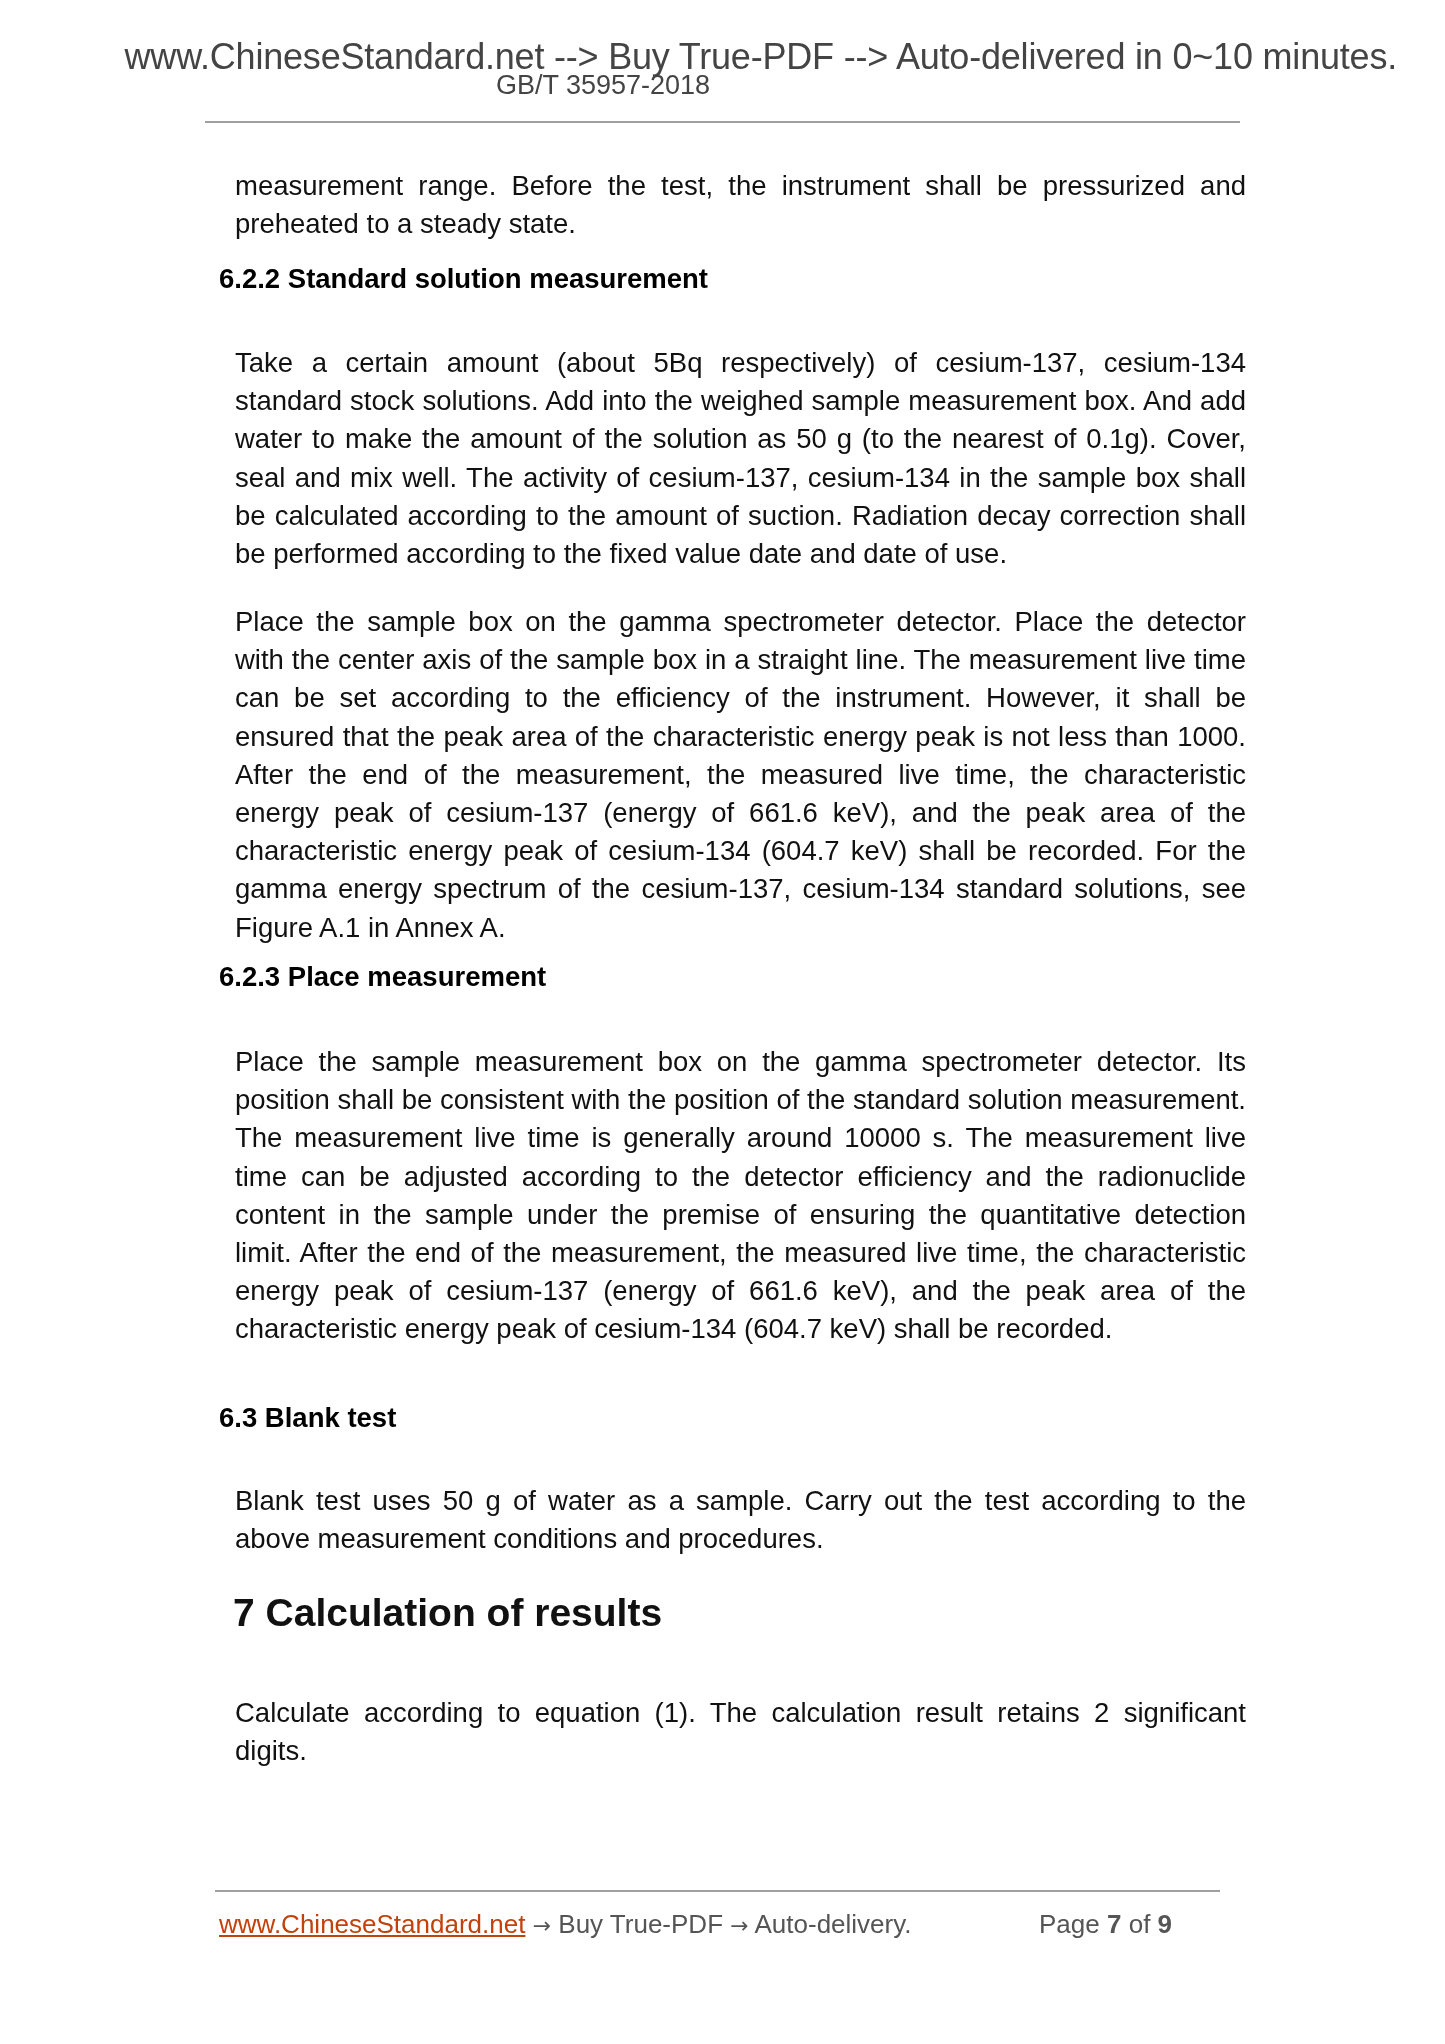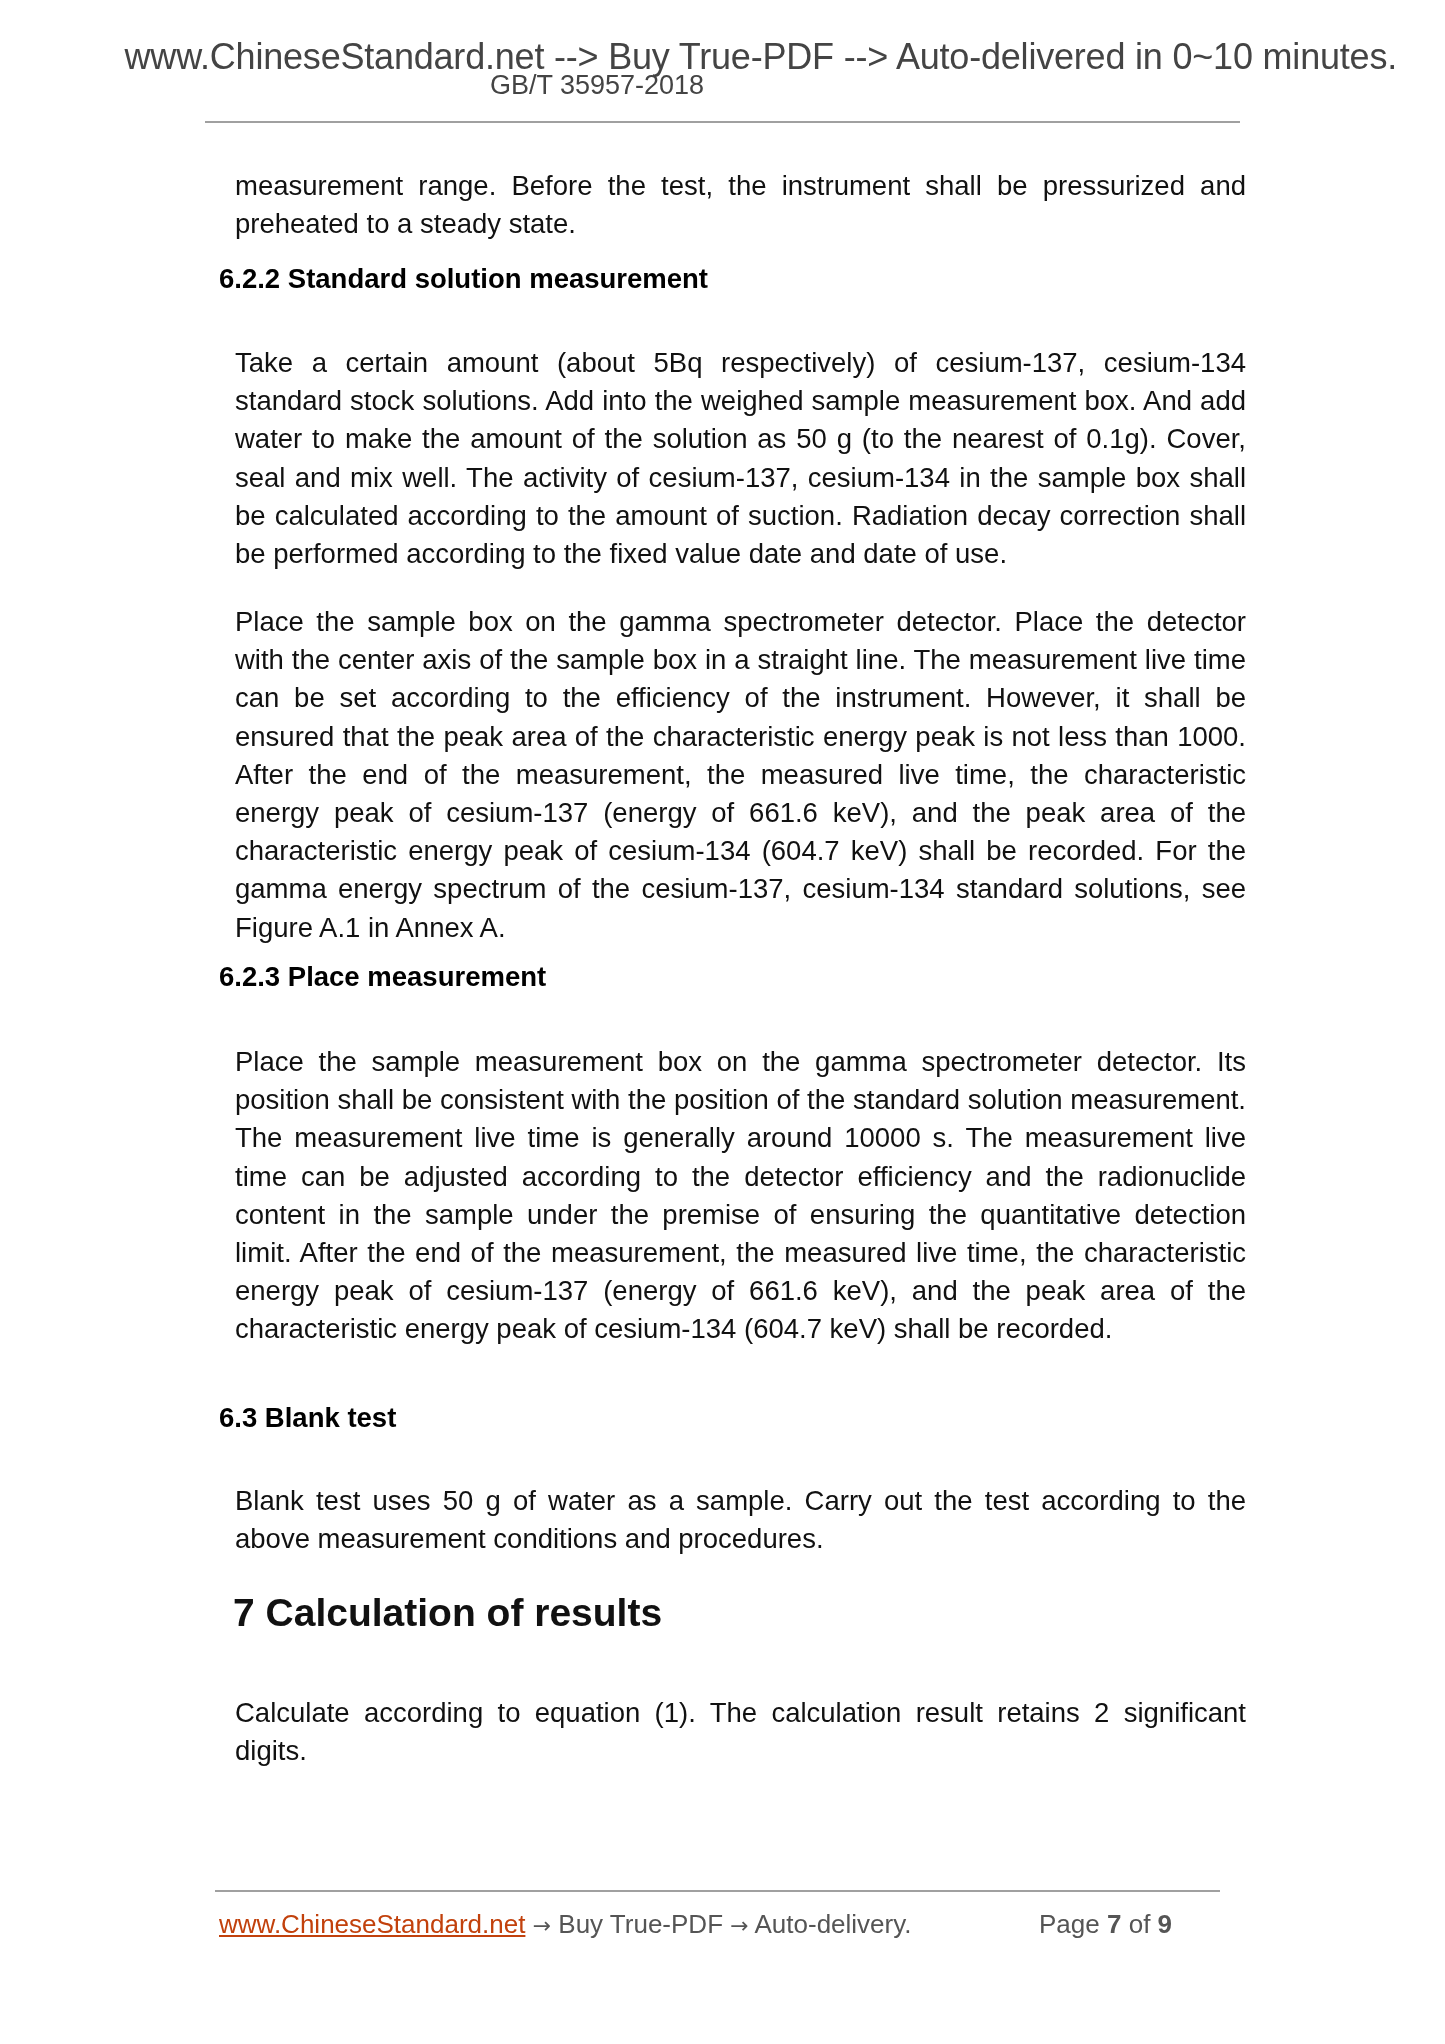--- a/index.html
+++ b/index.html
@@ -1,20 +1,20 @@
 <!DOCTYPE html>
 <html><head>
 <meta charset="utf-8">
 <style>
   html, body { margin: 0; padding: 0; background: #ffffff; }
   body { width: 1445px; height: 2044px; position: relative; overflow: hidden;
          font-family: "Liberation Sans", sans-serif; color: #111111; }
   .hdr-main { position: absolute; left: 0; width: 1397px; top: 36px; text-align: right;
               font-size: 36px; line-height: 42px; color: #444444; letter-spacing: -0.2px; }
-  .hdr-sub { position: absolute; left: 0; width: 1194px; top: 70px; text-align: center;
+  .hdr-sub { position: absolute; left: 6px; width: 1194px; top: 70px; text-align: center;
              font-size: 27px; line-height: 30px; color: #444444; }
   .rule { position: absolute; height: 0; border-top: 2px solid #a0a0a0; }
   .rule-top { left: 205px; width: 1035px; top: 121px; }
   .rule-bot { left: 215px; width: 1005px; top: 1890px; }
   .content { position: absolute; left: 219px; width: 1011px; top: 0; }
   .p { position: absolute; left: 0; width: 1011px; font-size: 27.5px; line-height: 38.2px;
        text-align: justify; text-align-last: left; color: #111111; margin: 16px; }
   .h3 { position: absolute; left: 0; font-size: 27.5px; font-weight: bold; line-height: 38px; margin: 0; color: #000000; }
   .h2 { position: absolute; left: 0; font-size: 39px; font-weight: bold; line-height: 44px; margin: 14px; color: #111111; }
   .footer { position: absolute; top: 1908px; font-size: 26px; line-height: 32px; color: #555555; }

